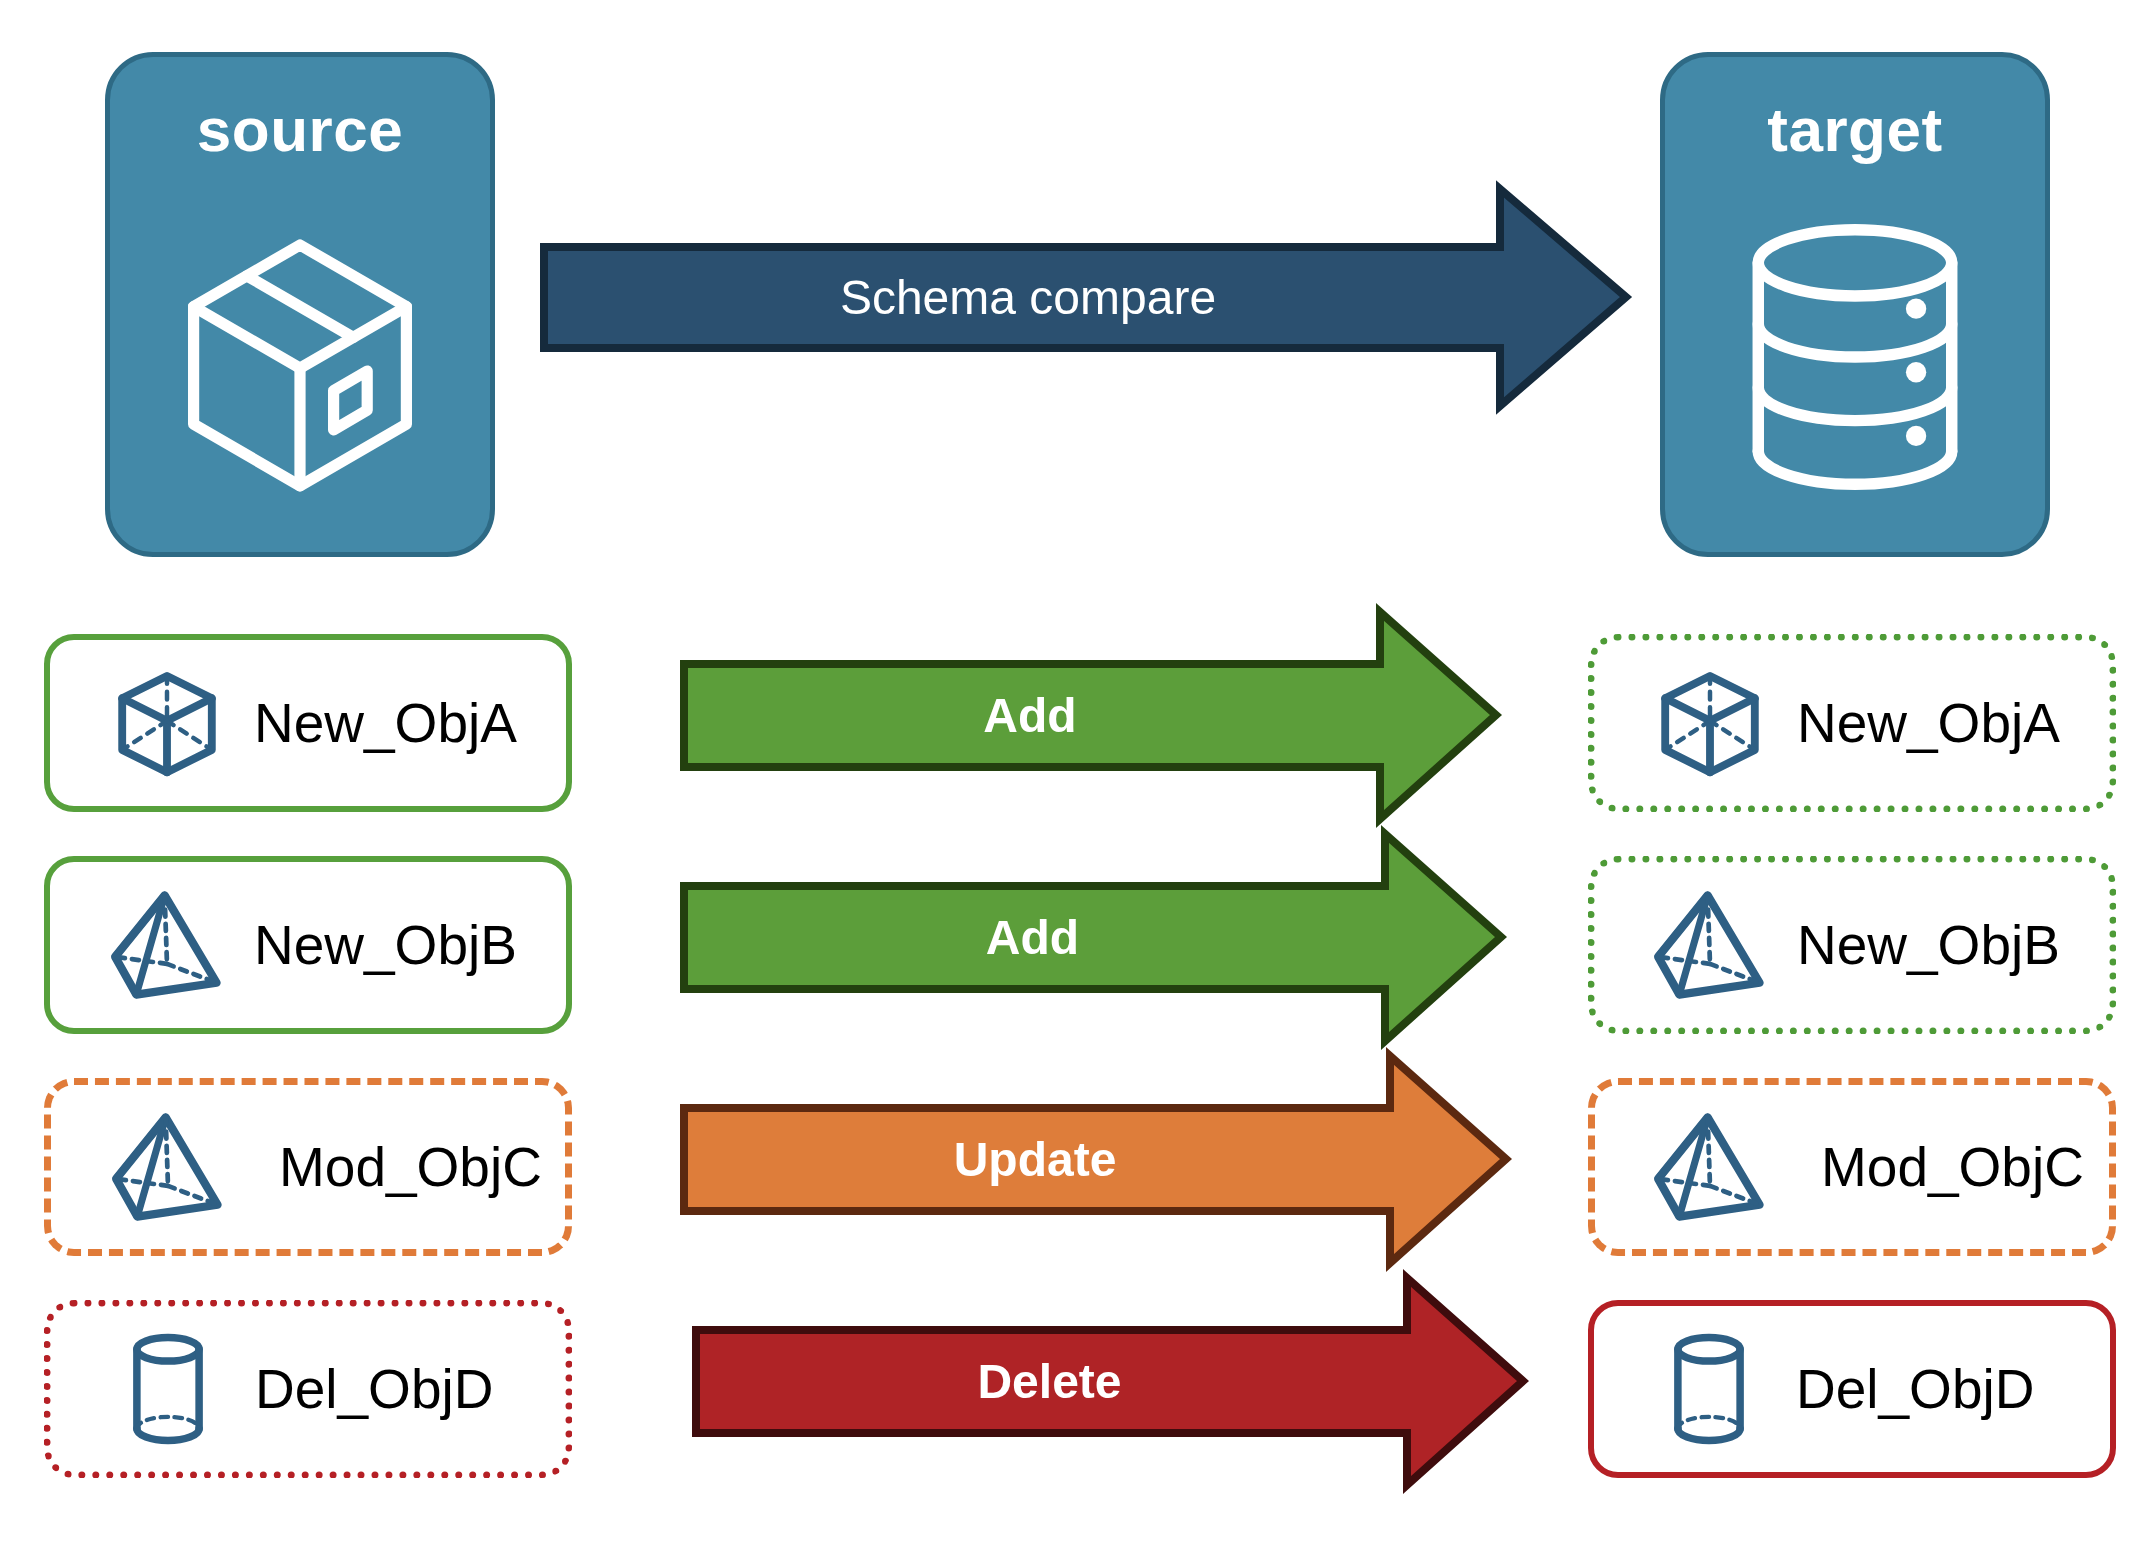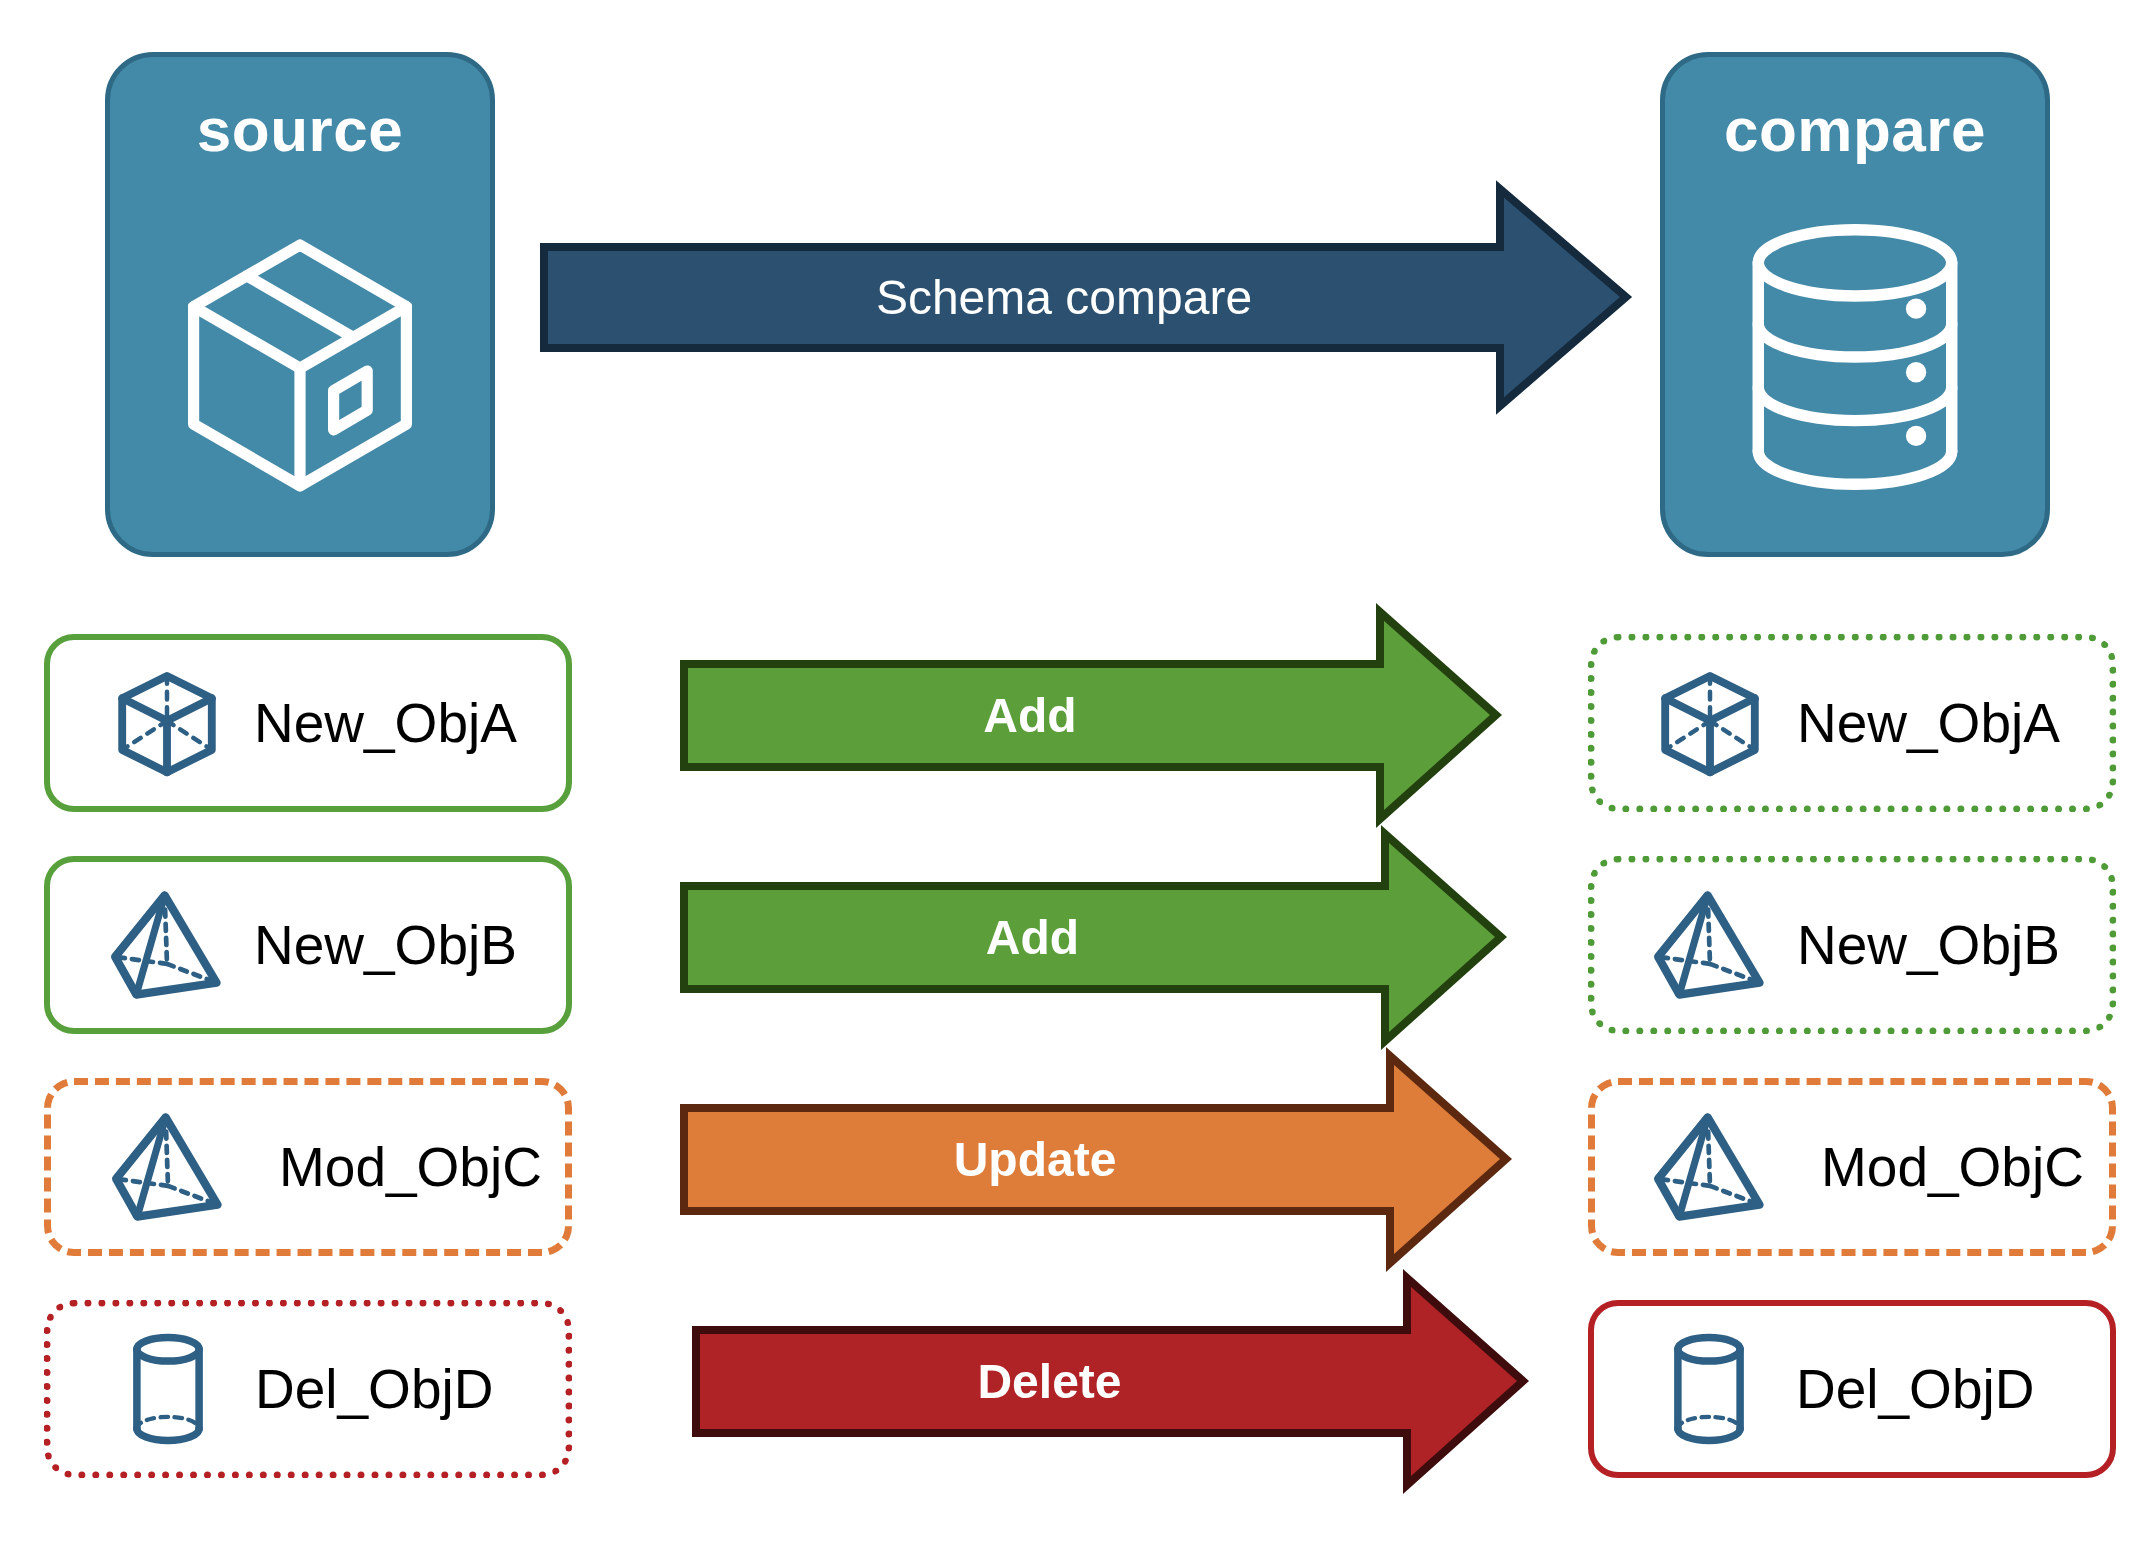--- a/index.html
+++ b/index.html
@@ -54,30 +54,29 @@
   
   #schema-arrow {
     position: absolute;
     left: 540px;
     top: 185px;
     width: 1090px;
     height: 225px;
   }
   #schema-arrow .arrow-label {
     position: absolute;
-    left: 0; top: 0;
+    left: 8px; top: 0;
     width: 960px;
     height: 225px;
     display: flex;
     align-items: center;
     justify-content: center;
     font-size: 48px;
     color: #ffffff;
     pointer-events: none;
-    padding-left: 44px;
   }
 
   
   .obj-box {
     position: absolute;
     height: 178px;
     box-sizing: border-box;
     border-radius: 30px;
     background: #ffffff;
     display: flex;
@@ -142,21 +141,21 @@
         <path d="M50 10 L88 32 L88 74 L50 96 L12 74 L12 32 Z"></path>
         <path d="M12 32 L50 54 L88 32"></path>
         <path d="M50 54 L50 96"></path>
         <path d="M31 21 L69 43"></path>
         <path d="M62 62 L74 55 L74 69 L62 76 Z"></path>
       </svg>
     </div>
   </div>
 
   <div class="endpoint" id="endpoint-target">
-    <div class="endpoint-title">compare</div>
+    <div class="endpoint-title">target</div>
     <div class="endpoint-art">
       <svg width="260" height="280" viewBox="0 0 100 110" fill="none" stroke="#ffffff" stroke-width="4.5" stroke-linejoin="round" stroke-linecap="round">
         <ellipse cx="50" cy="18" rx="38" ry="13"></ellipse>
         <path d="M12 18 L12 92"></path>
         <path d="M88 18 L88 92"></path>
         <path d="M12 42 a38 13 0 0 0 76 0"></path>
         <path d="M12 67 a38 13 0 0 0 76 0"></path>
         <path d="M12 92 a38 13 0 0 0 76 0"></path>
         <circle cx="74" cy="36" r="4" fill="#ffffff" stroke="none"></circle>
         <circle cx="74" cy="61" r="4" fill="#ffffff" stroke="none"></circle>

